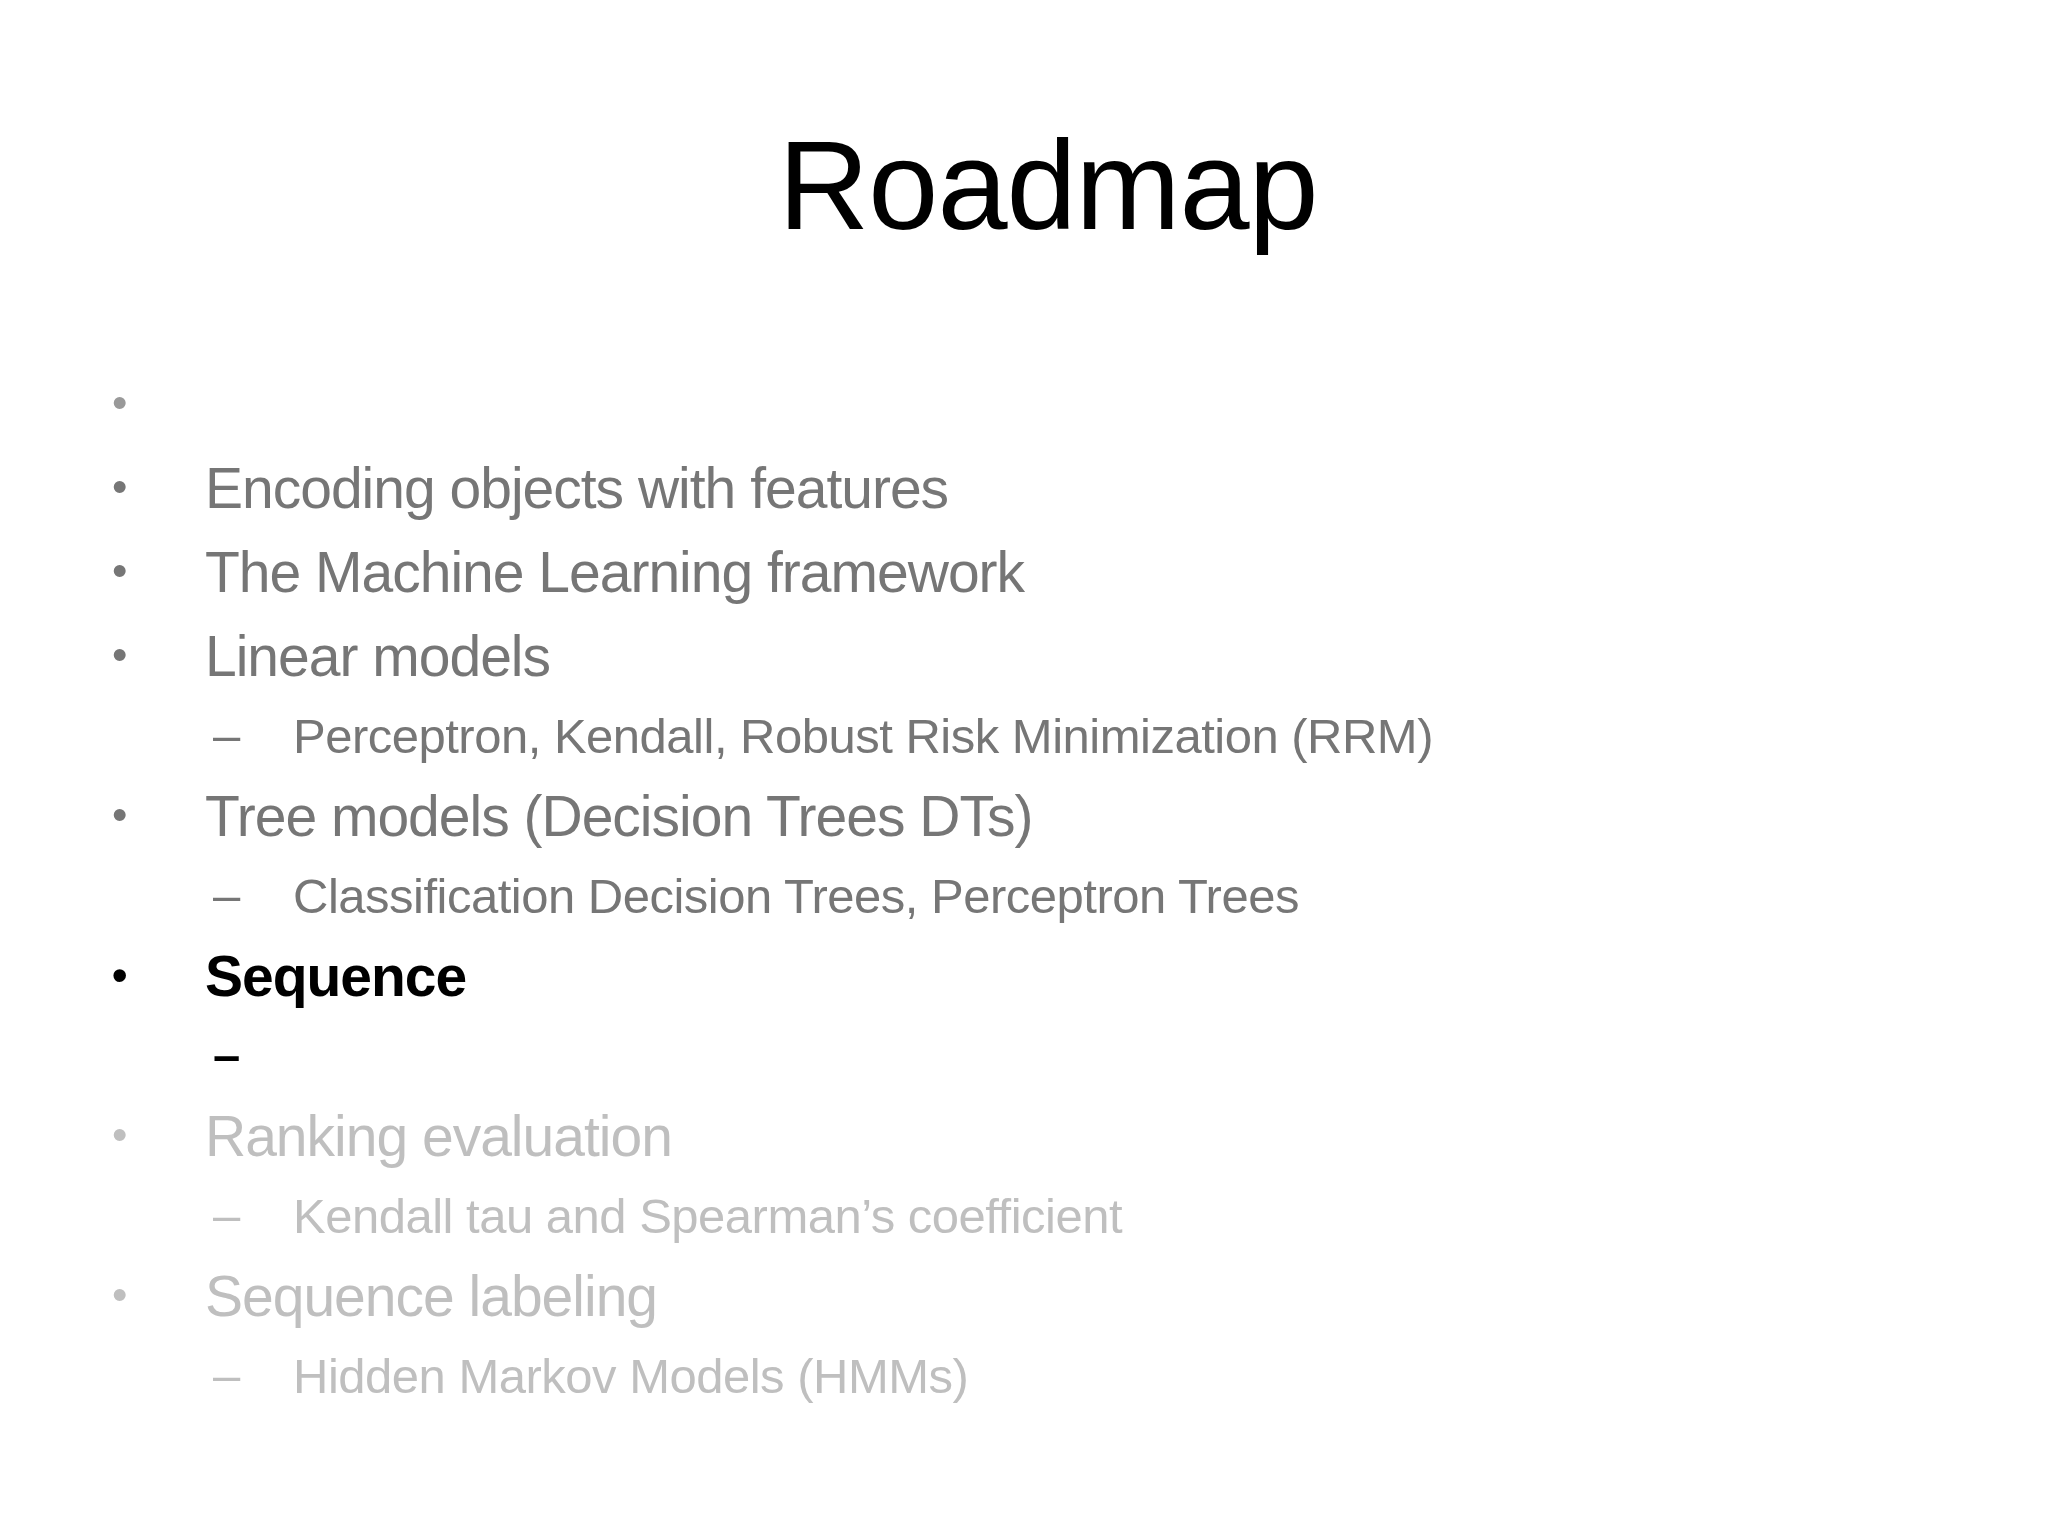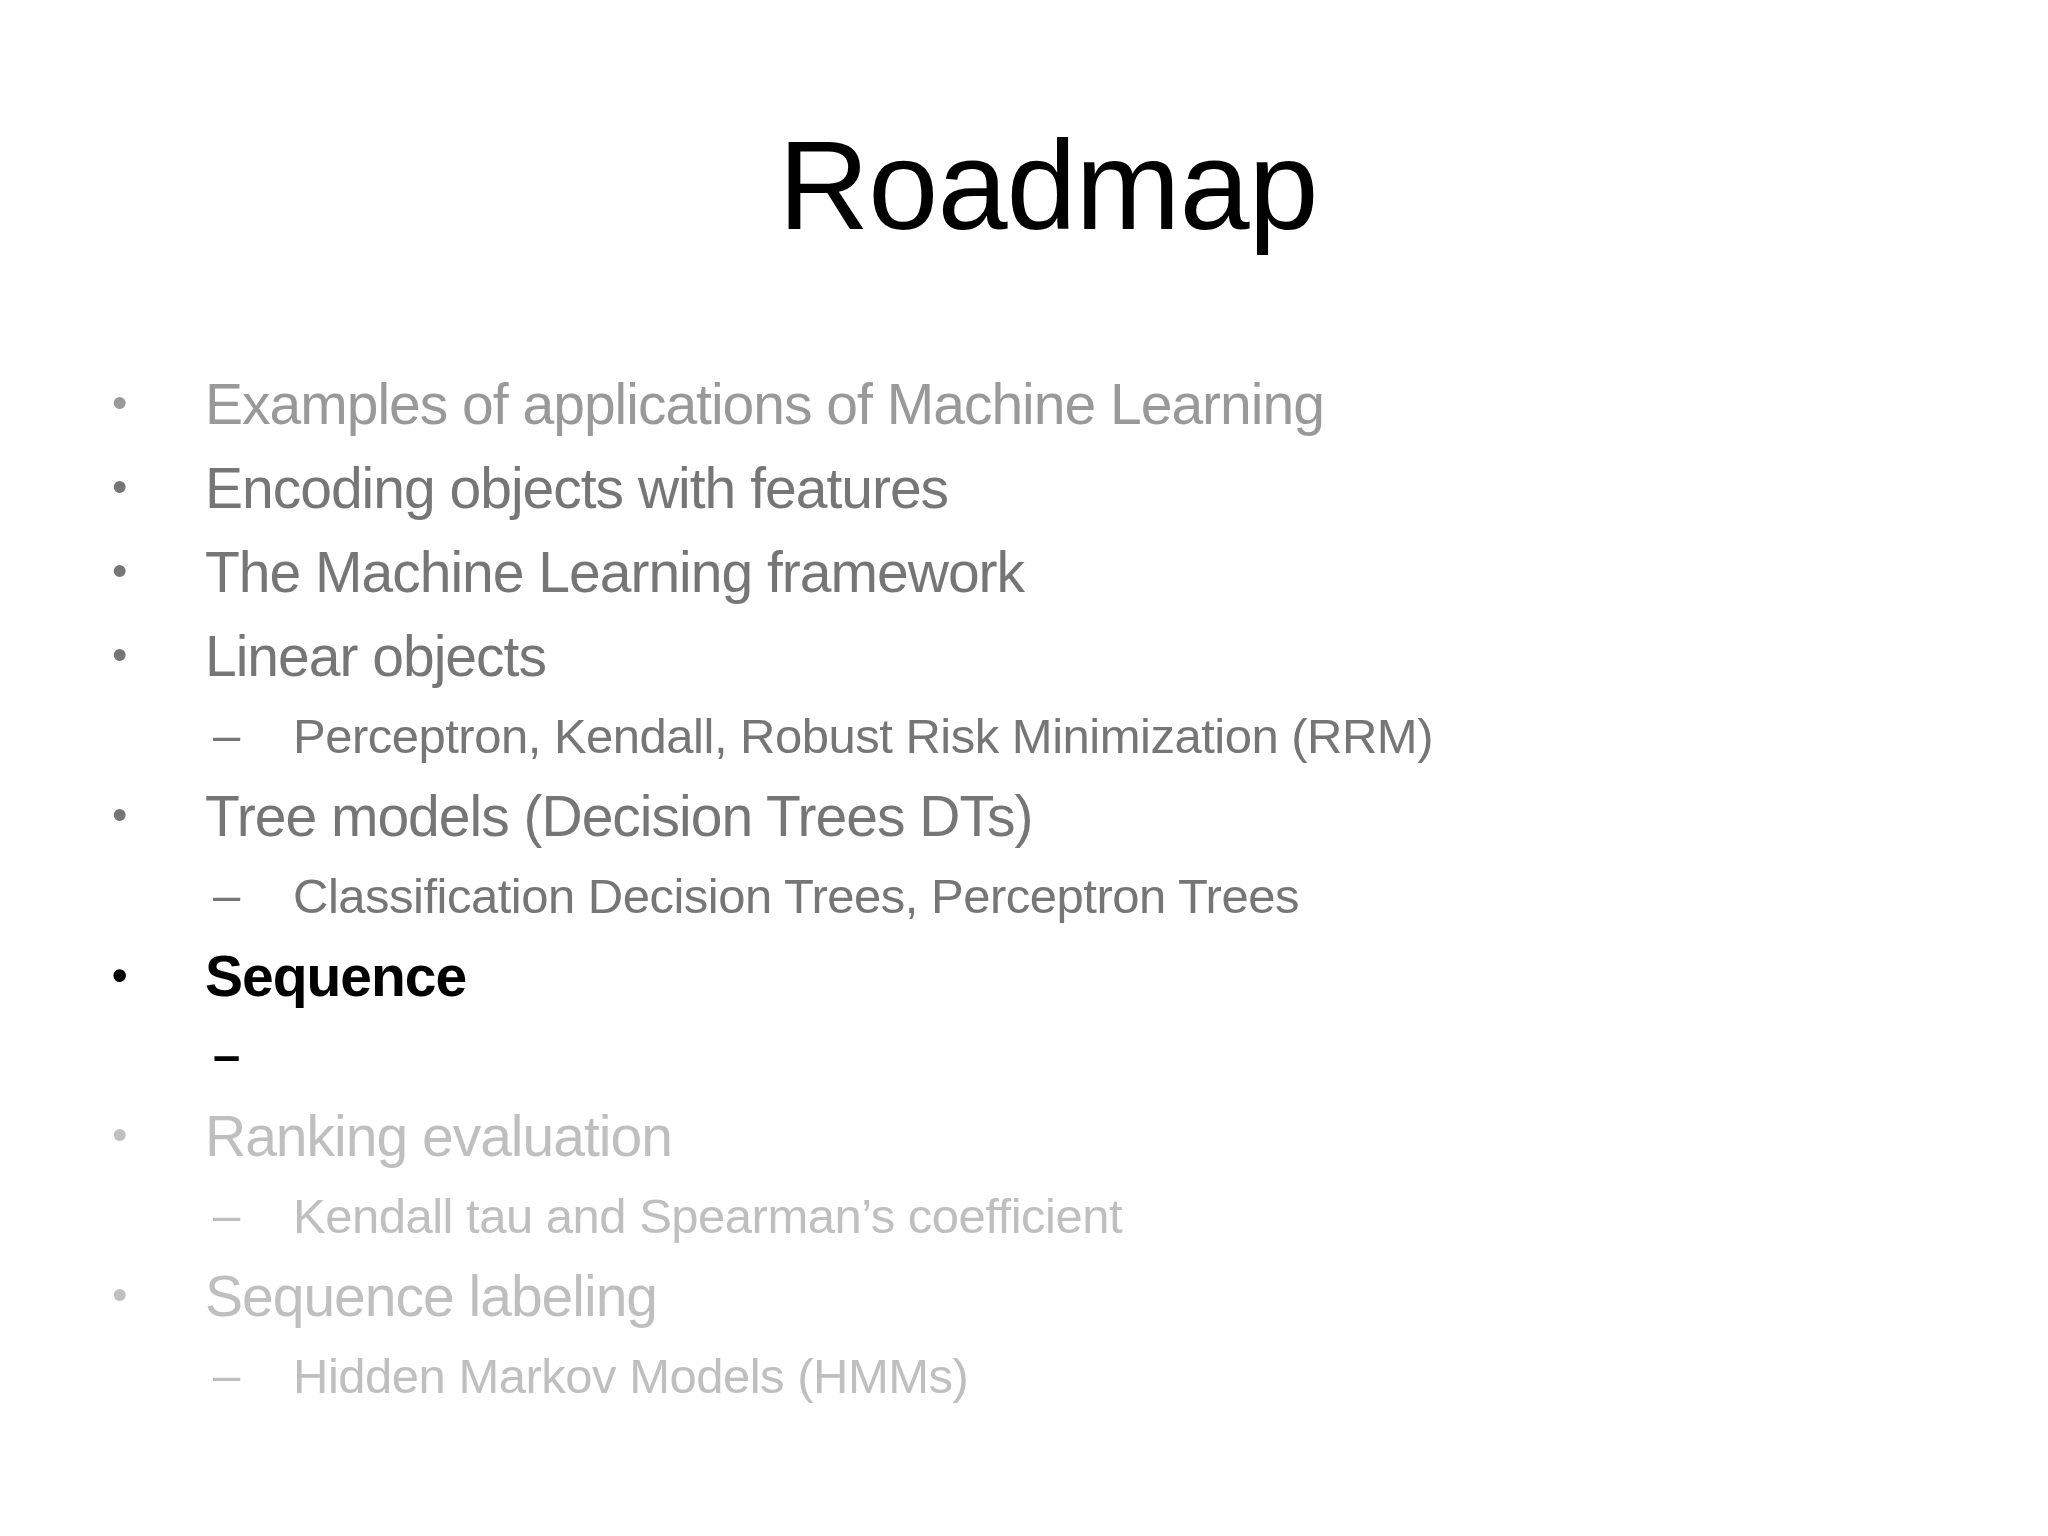--- a/index.html
+++ b/index.html
@@ -72,33 +72,32 @@
   }
 </style>
 </head>
 <body style="background: rgb(255, 255, 255);">
 
 <div class="slide">
   <div class="title" style="color: rgb(0, 0, 0);">Roadmap</div>
   <div class="list" id="roadmap-list">
       <div class="row lvl1 state-covered_earlier" style="color: rgb(153, 153, 153);">
         <span class="marker">•</span>
-        <span>Examples of applications of Machine Learning</span>
       </div>
       <div class="row lvl1 state-covered" style="color: rgb(118, 118, 118);">
         <span class="marker">•</span>
         <span>Encoding objects with features</span>
       </div>
       <div class="row lvl1 state-covered" style="color: rgb(118, 118, 118);">
         <span class="marker">•</span>
         <span>The Machine Learning framework</span>
       </div>
       <div class="row lvl1 state-covered" style="color: rgb(118, 118, 118);">
         <span class="marker">•</span>
-        <span>Linear objects</span>
+        <span>Linear models</span>
       </div>
       <div class="row lvl2 state-covered" style="color: rgb(118, 118, 118);">
         <span class="marker">–</span>
         <span>Perceptron, Kendall, Robust Risk Minimization (RRM)</span>
       </div>
       <div class="row lvl1 state-covered" style="color: rgb(118, 118, 118);">
         <span class="marker">•</span>
         <span>Tree models (Decision Trees DTs)</span>
       </div>
       <div class="row lvl2 state-covered" style="color: rgb(118, 118, 118);">

